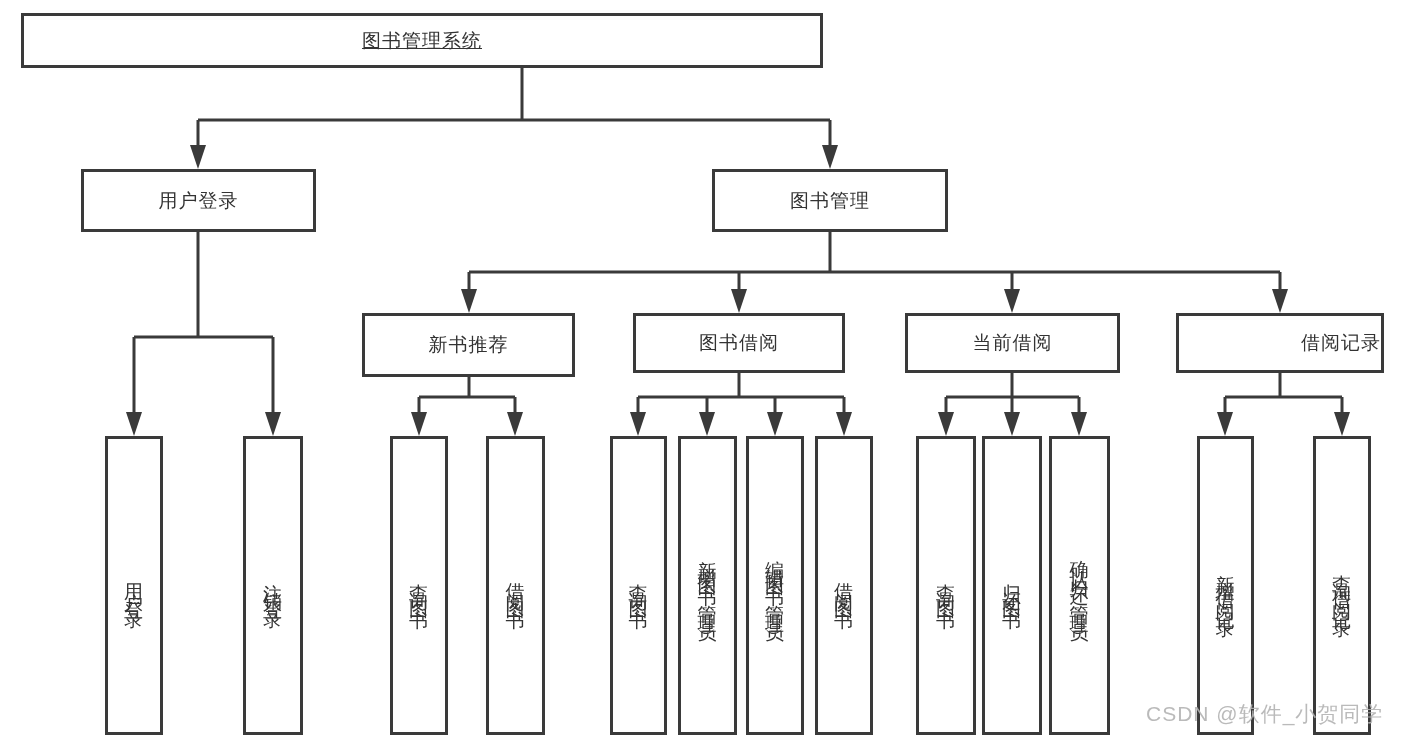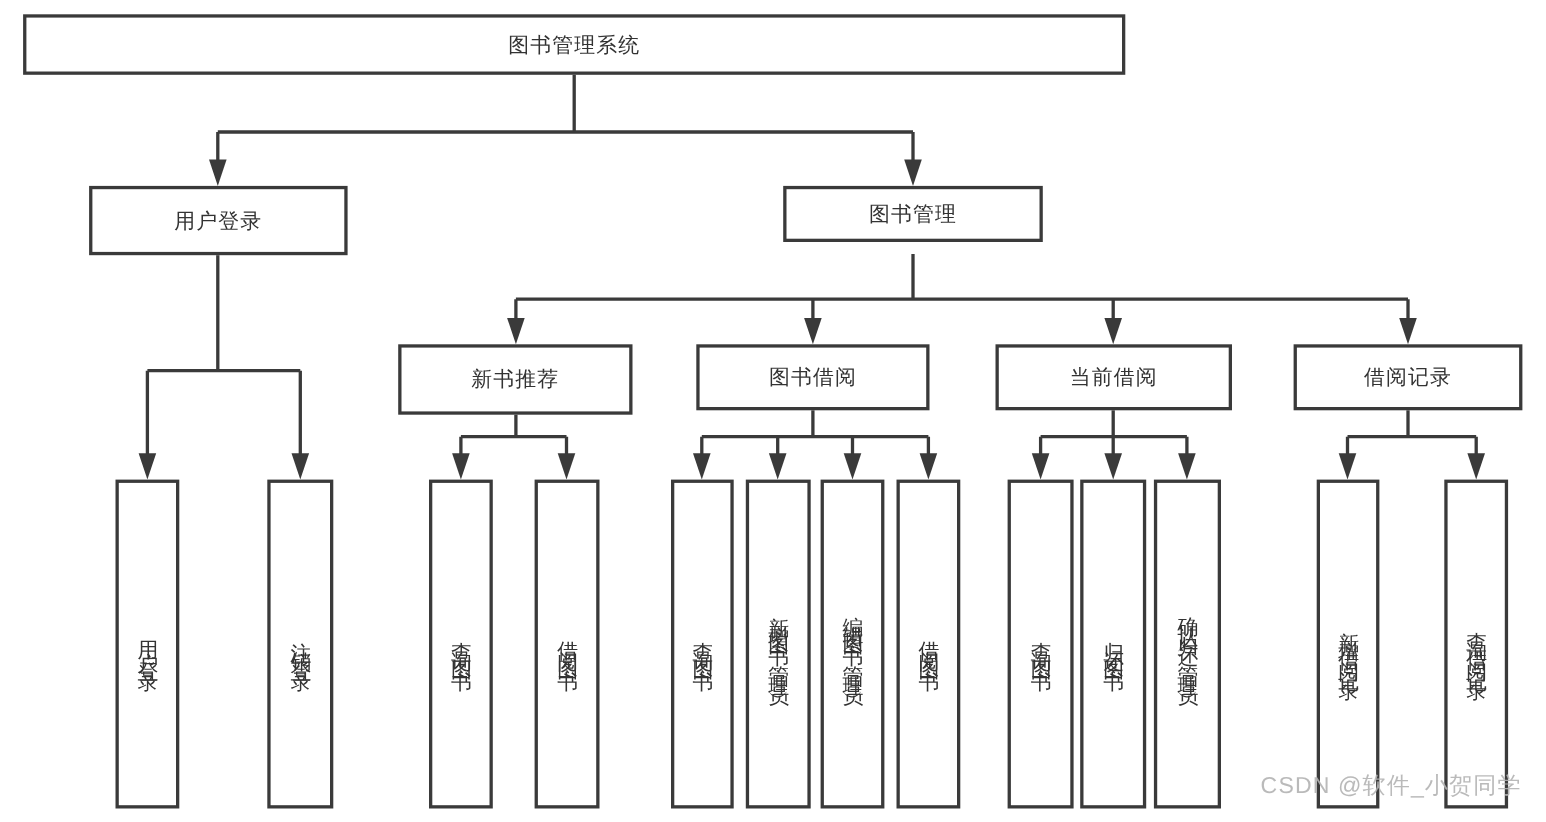--- a/index.html
+++ b/index.html
@@ -87,41 +87,41 @@
       <polygon points="767,412 783,412 775,436"></polygon>
       <polygon points="836,412 852,412 844,436"></polygon>
       <polygon points="938,412 954,412 946,436"></polygon>
       <polygon points="1004,412 1020,412 1012,436"></polygon>
       <polygon points="1071,412 1087,412 1079,436"></polygon>
       <polygon points="1217,412 1233,412 1225,436"></polygon>
       <polygon points="1334,412 1350,412 1342,436"></polygon>
     </g>
   </svg>
 
-  <div class="box hbox" style="left:21px; top:13px; width:1002px; height:55px;">
+  <div class="box hbox" style="left:21px; top:13px; width:802px; height:55px;text-decoration:underline;">
     <span>图书管理系统</span>
   </div>
 
   <div class="box hbox" style="left:81px; top:169px; width:235px; height:63px;">
     <span>用户登录</span>
   </div>
-  <div class="box hbox" style="left:712px; top:169px; width:236px; height:51px;">
+  <div class="box hbox" style="left:712px; top:169px; width:236px; height:63px;">
     <span>图书管理</span>
   </div>
 
   <div class="box hbox" style="left:362px; top:313px; width:213px; height:64px;">
     <span>新书推荐</span>
   </div>
   <div class="box hbox" style="left:633px; top:313px; width:212px; height:60px;">
     <span>图书借阅</span>
   </div>
   <div class="box hbox" style="left:905px; top:313px; width:215px; height:60px;">
     <span>当前借阅</span>
   </div>
-  <div class="box hbox" style="left:1176px; top:313px; width:208px; height:60px;">
+  <div class="box hbox" style="left:1176px; top:313px; width:208px; height:60px;justify-content:flex-end;">
     <span>借阅记录</span>
   </div>
 
   <div class="box vbox" style="left:105px; top:436px; width:58px; height:299px;">
     <span class="vtext">用户登录</span>
   </div>
   <div class="box vbox" style="left:243px; top:436px; width:60px; height:299px;">
     <span class="vtext">注销登录</span>
   </div>
 

